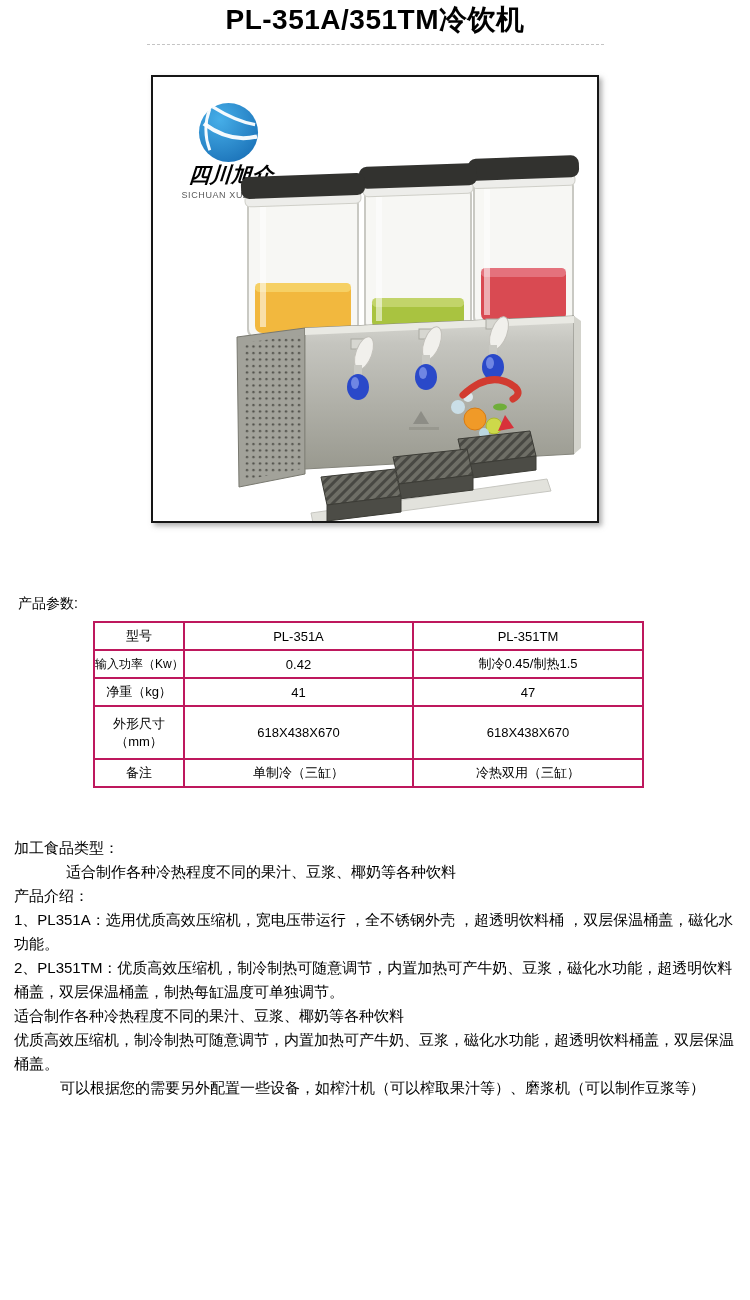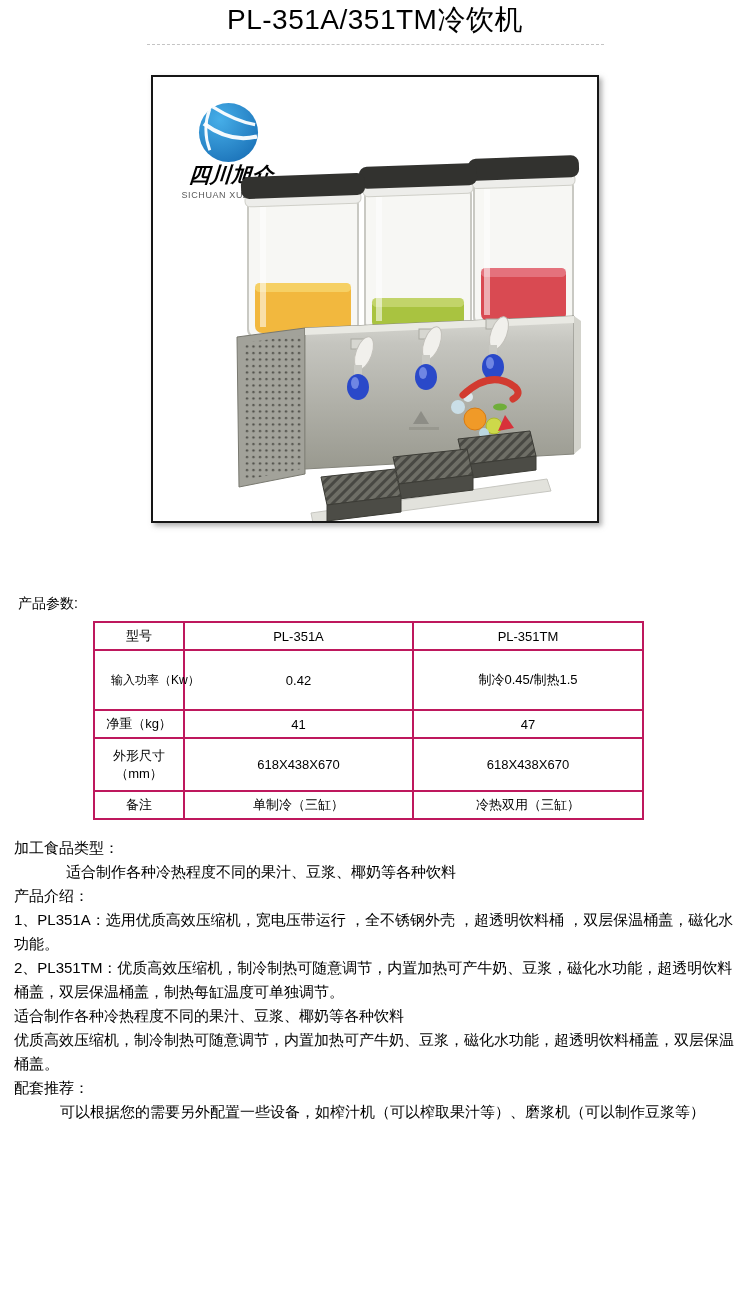--- a/index.html
+++ b/index.html
@@ -1,20 +1,20 @@
 <!DOCTYPE html>
 <html style="--globe_light: #46aee8; --globe_dark: #1468b0; --juice_left: #f2b83e; --juice_middle: #a9c340; --juice_right: #d94a52; --lid: #32322f; --tap_handle: #2a49c9;"><head>
 <meta charset="utf-8">
 <style>
   html,body{margin:0;padding:0;background:#ffffff;}
   .page{position:relative;width:750px;height:1300px;background:#fff;margin:0 auto;overflow:hidden;
         font-family:"Liberation Sans", sans-serif;color:#000;}
 
   .title{position:absolute;top:0;left:0;width:750px;text-align:center;margin:0;
-         font-size:28px;font-weight:normal;line-height:40px;letter-spacing:0.5px;}
+         font-size:28px;font-weight:bold;line-height:40px;letter-spacing:0.5px;}
 
   .sep{position:absolute;top:44px;left:147px;width:457px;height:0;border-top:1px dashed #c4c4c4;}
 
   
   .photo{position:absolute;top:75px;left:151px;width:444px;height:444px;margin:0;
          border:2px solid #161616;background:#fff;box-shadow:3px 3px 5px rgba(110,110,110,.55);
          overflow:hidden;}
   .globe{position:absolute;left:44px;top:23px;width:63px;height:63px;}
   .logo-cn{position:absolute;left:28px;top:85px;width:100px;text-align:center;
            font-family:"DejaVu Serif", serif;font-style:italic;font-weight:bold;
@@ -22,21 +22,21 @@
   .logo-en{position:absolute;left:12px;top:113px;width:130px;text-align:center;
            font-size:9px;color:#5a5a5a;letter-spacing:0.6px;}
   .machine{position:absolute;left:0;top:0;width:444px;height:444px;}
 
   
   .params-label{position:absolute;top:594px;left:18px;font-size:14px;line-height:19px;text-align:center;}
   table.spec{position:absolute;top:621px;left:93px;width:551px;border-collapse:collapse;
              table-layout:fixed;font-size:13px;}
   table.spec td{border:2px solid #be185d;text-align:center;vertical-align:middle;
                 padding:0 2px;height:26px;background:#fff;}
-  table.spec td.small{font-size:12px;white-space:nowrap;padding:16px;}
+  table.spec td.small{font-size:12px;white-space:nowrap;padding:0;}
   table.spec tr.dim td{height:51px;}
   .dim-l2{display:block;}
 
   
   .desc{position:absolute;top:836px;left:14px;width:726px;font-size:15px;}
   .desc p{margin:0;line-height:24px;}
   .ind1{padding-left:52px;}
   .ind2{padding-left:46px;}
 </style>
 </head>
@@ -212,17 +212,16 @@
     </table>
 
   <div class="desc">
     <p>加工食品类型：</p>
     <p class="ind1">适合制作各种冷热程度不同的果汁、豆浆、椰奶等各种饮料</p>
     <p>产品介绍：</p>
     <p>1、PL351A：选用优质高效压缩机，宽电压带运行 ，全不锈钢外壳 ，超透明饮料桶 ，双层保温桶盖，磁化水功能。</p>
     <p>2、PL351TM：优质高效压缩机，制冷制热可随意调节，内置加热可产牛奶、豆浆，磁化水功能，超透明饮料桶盖，双层保温桶盖，制热每缸温度可单独调节。</p>
     <p>适合制作各种冷热程度不同的果汁、豆浆、椰奶等各种饮料</p>
     <p>优质高效压缩机，制冷制热可随意调节，内置加热可产牛奶、豆浆，磁化水功能，超透明饮料桶盖，双层保温桶盖。</p>
-    <p>配套推荐：</p>
     <p class="ind2">可以根据您的需要另外配置一些设备，如榨汁机（可以榨取果汁等）、磨浆机（可以制作豆浆等）</p>
   </div>
 
 </div>
 
 </body></html>

